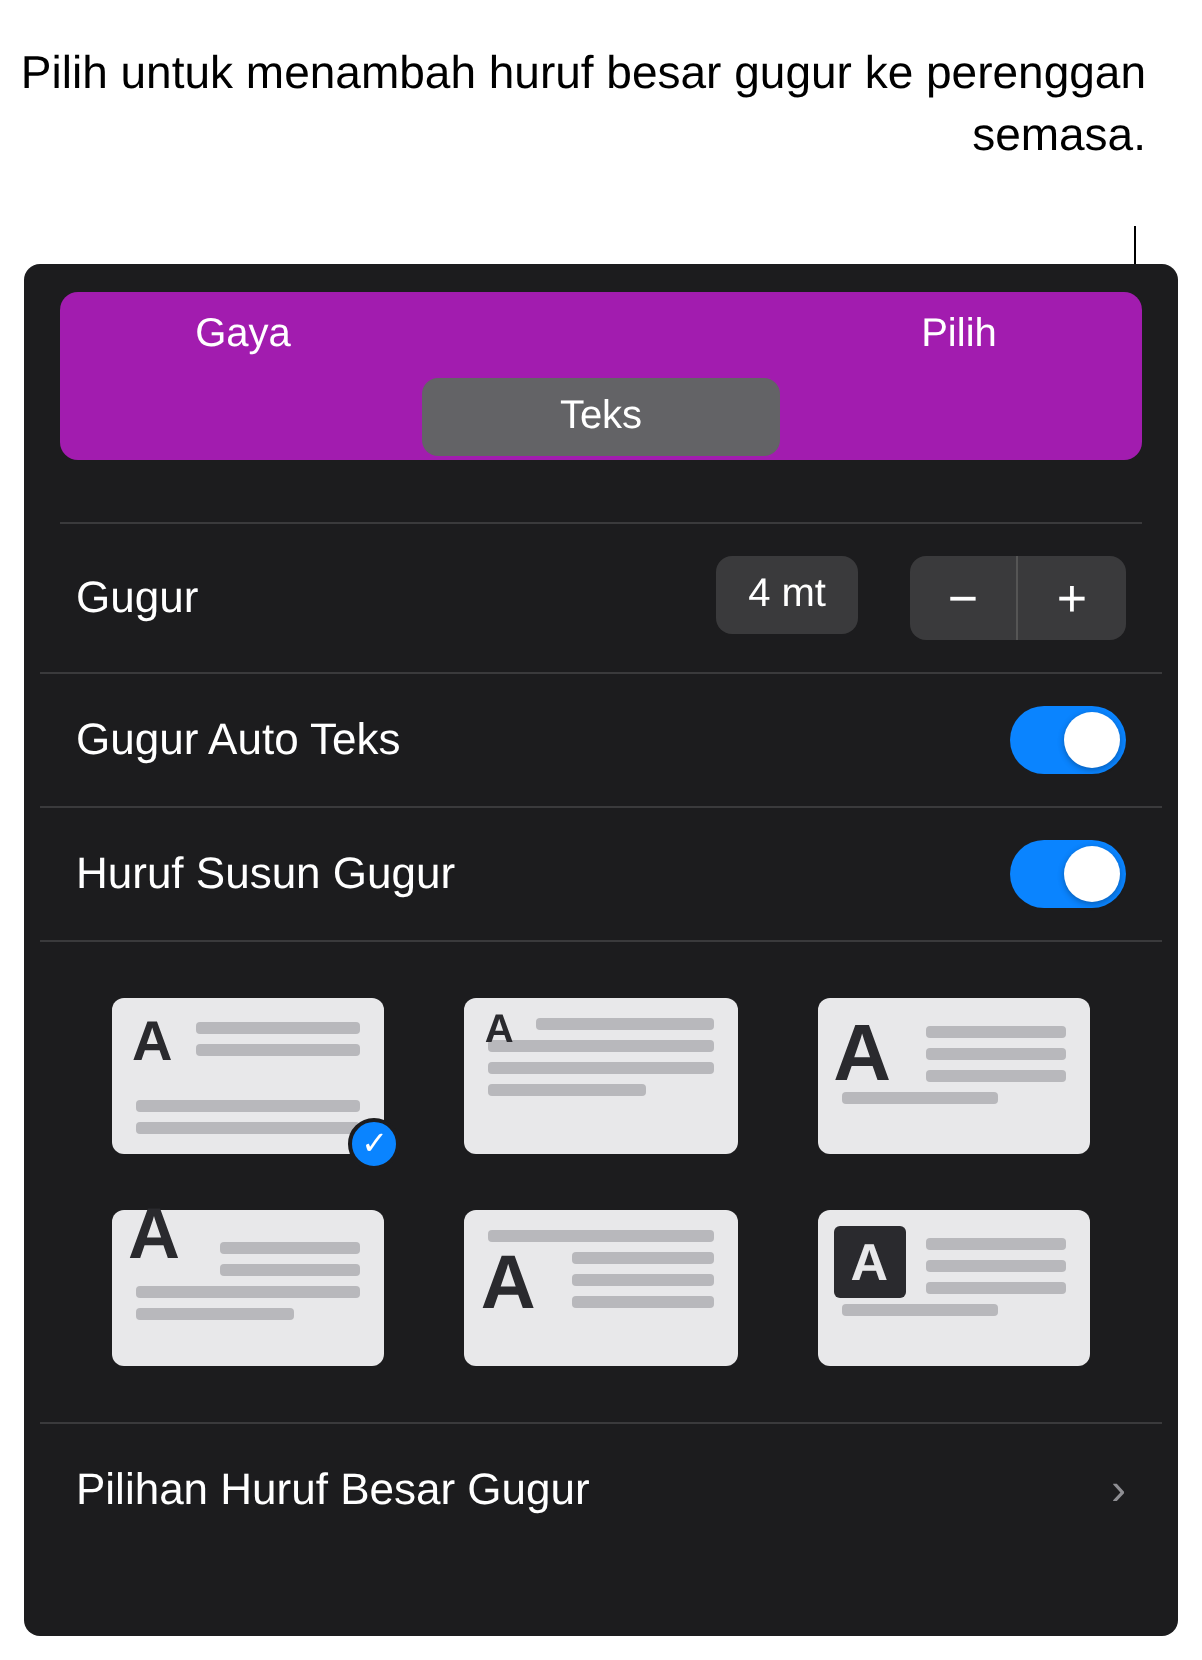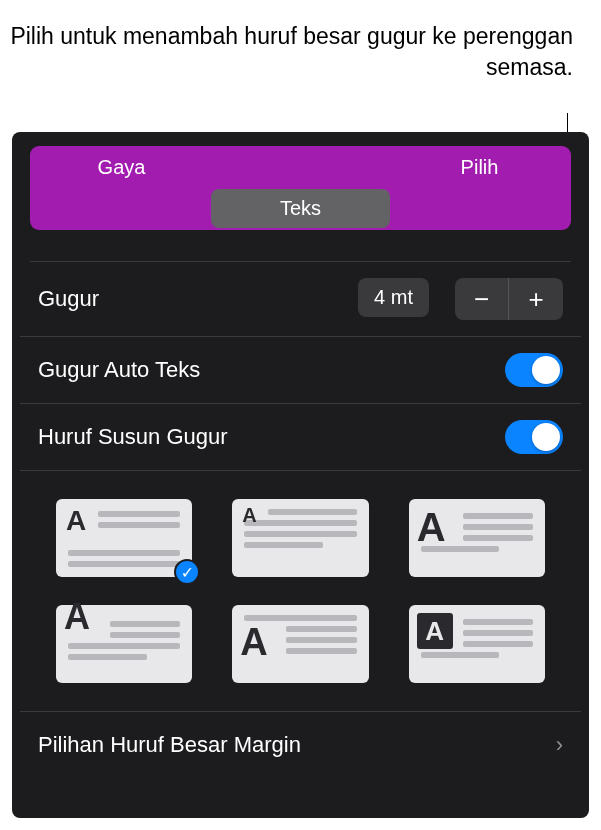--- a/index.html
+++ b/index.html
@@ -312,17 +312,17 @@
         <div class="dc-line"></div>
         <div class="dc-line"></div>
         <div class="dc-line"></div>
       </div>
       <div class="dc-line short"></div>
     </div>
 
   </div>
 
   <div class="options-row">
-    <div class="row-label">Pilihan Huruf Besar Margin</div>
+    <div class="row-label">Pilihan Huruf Besar Gugur</div>
     <div class="chevron">›</div>
   </div>
 
 </div>
 
 </body></html>

